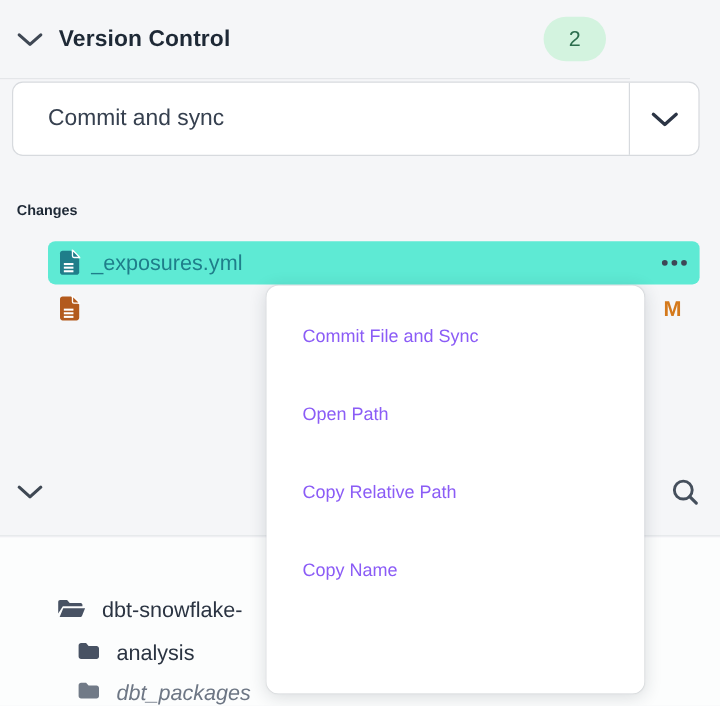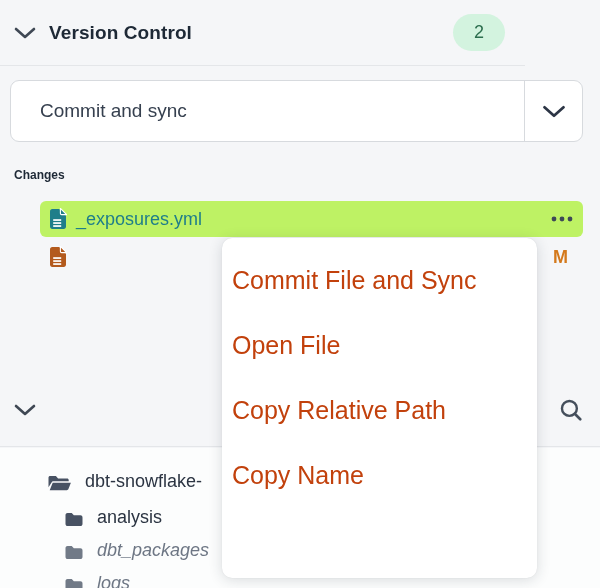--- a/index.html
+++ b/index.html
@@ -19,41 +19,41 @@
   .chev { flex: 0 0 auto; display: block; }
   .section-title { font-size: 19px; font-weight: 700; color: #1e2936; margin-left: 13px; letter-spacing: 0.1px; }
   .badge {
     margin-left: auto; min-width: 52px; height: 37px; border-radius: 19px;
     background: #d3f3df; color: #2c6e4e; font-size: 18px; font-weight: 400;
     display: flex; align-items: center; justify-content: center;
   }
 
   
   .commit-dd {
-    position: absolute; left: 10px; top: 80px; width: 573px; height: 62px;
+    position: absolute; left: 10px; top: 68px; width: 573px; height: 62px;
     background: #ffffff; border: 1px solid #d7dade; border-radius: 9px;
     display: flex; align-items: center; cursor: pointer;
   }
   .commit-dd .dd-label { font-size: 19px; color: #36404f; padding-left: 29px; }
   .dd-caret-zone {
     margin-left: auto; width: 58px; height: 100%;
     border-left: 1px solid #d7dade;
     display: flex; align-items: center; justify-content: center;
   }
 
   
   .changes-label {
     position: absolute; left: 14px; top: 168px;
     font-size: 12px; font-weight: 700; color: #1e2936;
   }
   .file-row {
     position: absolute; left: 40px; width: 543px; height: 36px;
     display: flex; align-items: center; border-radius: 6px; cursor: pointer;
   }
-  .file-row.selected { background: #bef264; justify-content: center; }
+  .file-row.selected { background: #5eead4; justify-content: center; }
   .file-row .ficon { margin-left: 9px; flex: 0 0 auto; display: block; }
   .file-row .fname { margin-left: 9px; font-size: 18px; }
   .row-exposures { top: 201px; }
   .row-sources   { top: 239px; }
   .teal-text   { color: #1f7e8a; }
   .orange-text { color: #b35a1d; }
   .more-dots { margin-left: auto; margin-right: 10px; display: block; cursor: pointer; }
   .mod-badge {
     margin-left: auto; margin-right: 15px;
     color: #d4791c; font-size: 18px; font-weight: 700;
@@ -66,42 +66,42 @@
     display: flex; align-items: center; padding: 0 18px 0 14px;
   }
   .search-btn { margin-left: auto; display: flex; align-items: center; cursor: pointer; }
 
   
   .file-tree {
     position: absolute; left: 0; top: 448px; width: 600px; height: 140px;
     background: #fcfdfd;
   }
   .tree-row {
-    position: absolute; display: flex; align-items: flex-end; height: 30px;
-    cursor: pointer; white-space: nowrap;
+    position: absolute; display: flex; align-items: flex-start; height: 30px;
+    cursor: pointer; white-space: nowrap; margin-top: 36px;
   }
   .tree-row .tname { font-size: 18px; color: #2b3442; margin-left: 13px; }
   .tree-row.muted .tname { color: #6d7684; font-style: italic; }
   .tr-0 { left: 47px; top: 14px; }
   .tr-1 { left: 64px; top: 50px; }
   .tr-2 { left: 64px; top: 83px; }
   .tr-3 { left: 64px; top: 116px; }
   .folder-dark  { color: #485263; }
   .folder-muted { color: #717a87; }
 
   
   .context-menu {
     position: absolute; left: 222px; top: 238px; width: 315px; height: 340px;
     background: #ffffff; border-radius: 10px;
     box-shadow: 0 2px 14px rgba(30,41,54,0.16), 0 0 1px rgba(30,41,54,0.12);
     z-index: 10; padding-top: 10px;
   }
   .menu-item {
     height: 65px; display: flex; align-items: center;
-    padding-left: 10px; font-size: 25px; color: #c2410c; cursor: pointer;
+    padding-left: 30px; font-size: 15px; color: #8b5cf6; cursor: pointer;
   }
 </style>
 </head>
 <body>
 
 <svg width="0" height="0" style="position:absolute">
   <defs>
     <g id="g-chevron-down">
       <polyline points="2,5 11,13 20,5" fill="none" stroke="currentColor" stroke-width="2.6" stroke-linecap="round" stroke-linejoin="round"></polyline>
     </g>
@@ -202,18 +202,18 @@
     <div class="tree-row tr-3 muted">
       <svg width="20" height="17" viewBox="0 0 20 18" class="folder-muted">
           <use href="#g-folder-closed"></use>
         </svg>
       <span class="tname">logs</span>
     </div>
   </div>
 
   <div class="context-menu">
     <div class="menu-item">Commit File and Sync</div>
-    <div class="menu-item">Open File</div>
+    <div class="menu-item">Open Path</div>
     <div class="menu-item">Copy Relative Path</div>
     <div class="menu-item">Copy Name</div>
   </div>
 
 </div>
 
 </body></html>

